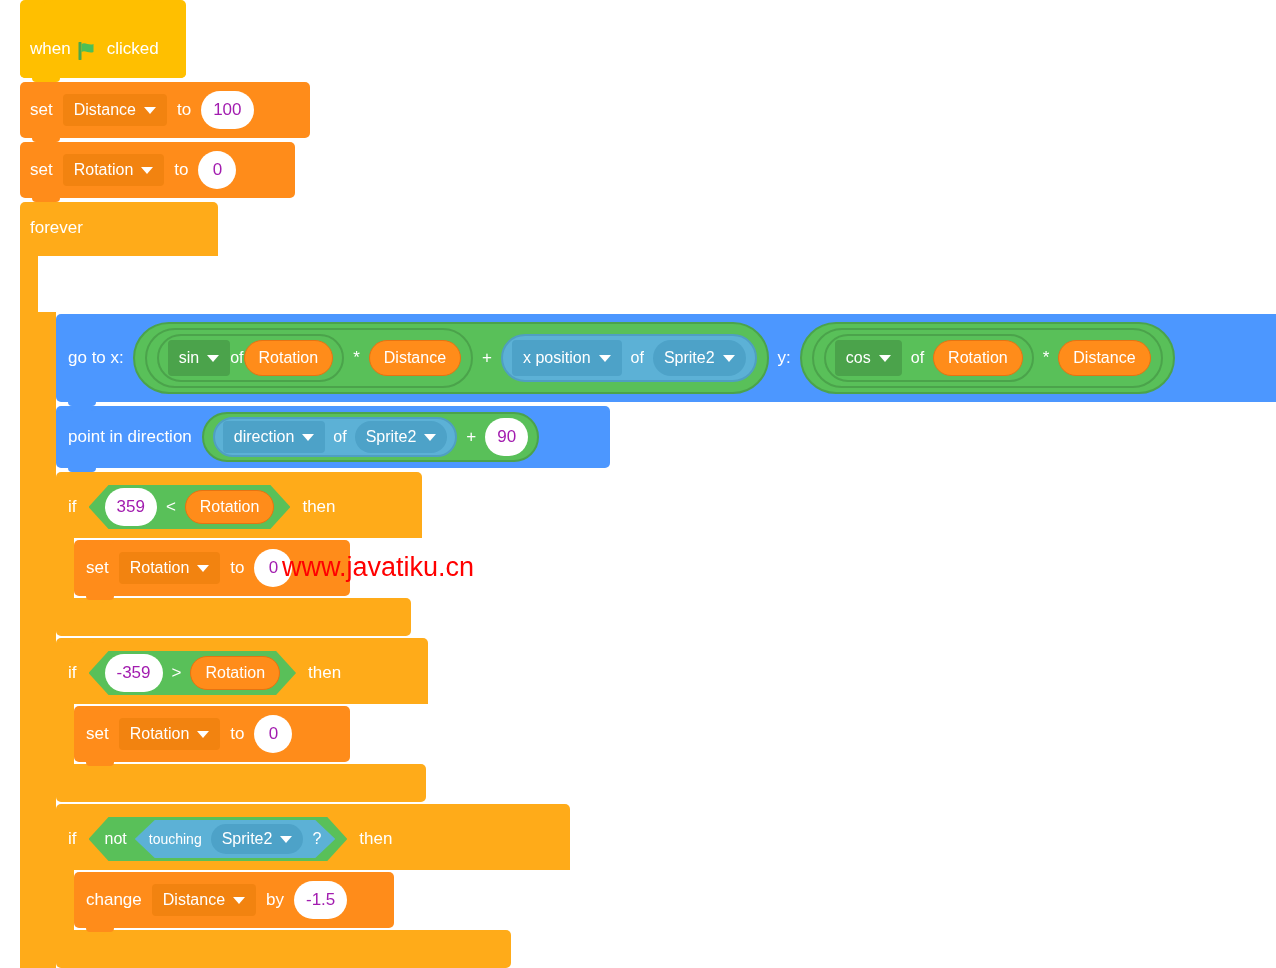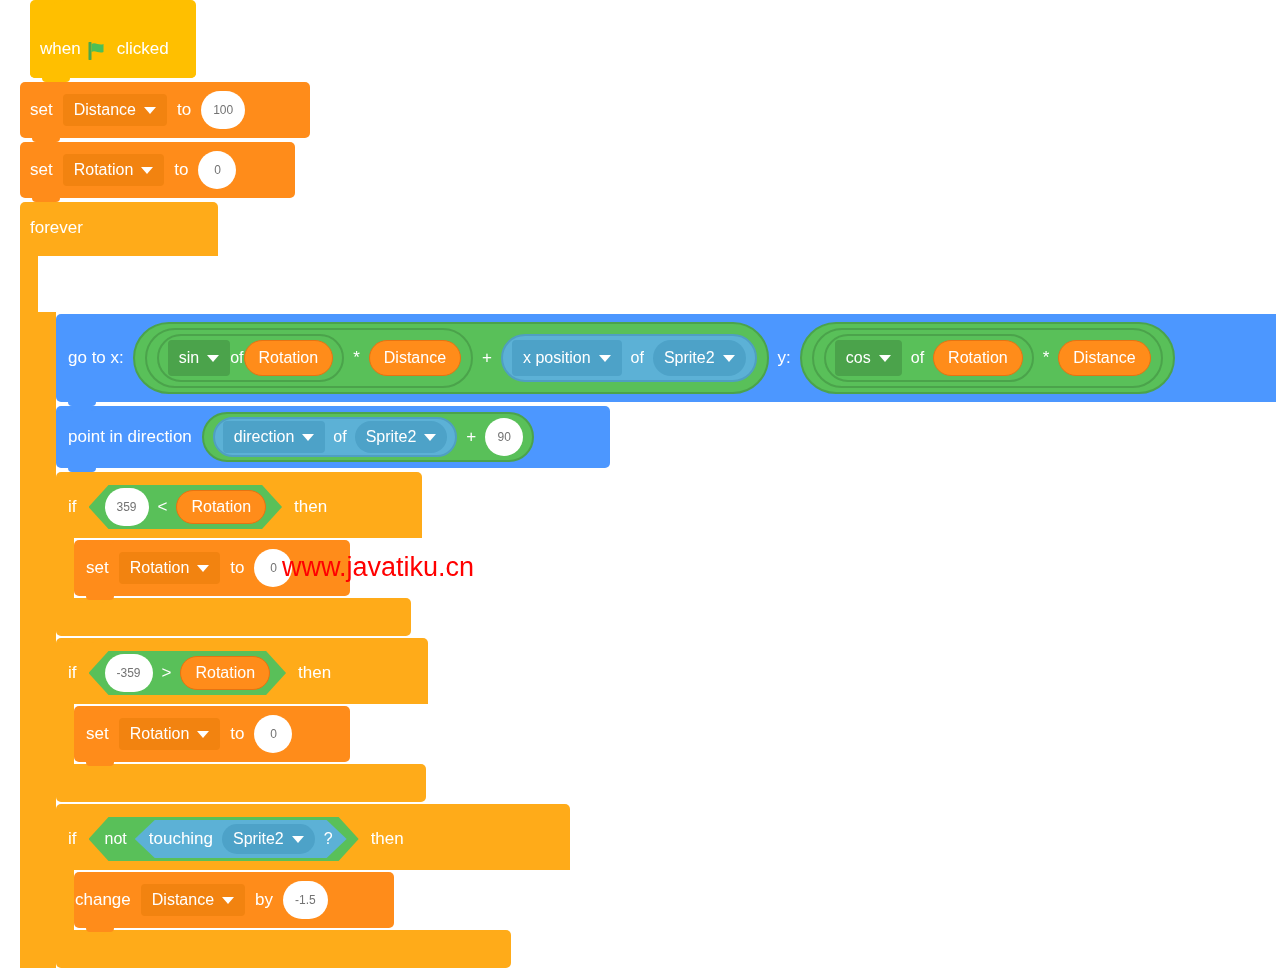--- a/index.html
+++ b/index.html
@@ -41,21 +41,21 @@
   .rep{display:inline-flex;align-items:center;justify-content:center;
        border-radius:999px;color:#fff;font-size:16px;padding:0 14px;
        height:32px;box-sizing:border-box;white-space:nowrap;}
   .rep.var{background:#FF8C1A;border:1px solid #E67312;}
   .rep.sens{background:#5CB1D6;border:1px solid #4F9FC2;}
   .rep.op{background:#59C059;border:1px solid #4BA34B;}
 
   
   .num{display:inline-flex;align-items:center;justify-content:center;
        background:#fff;border-radius:999px;min-width:38px;height:38px;
-       padding:0 12px;color:#737373;font-size:12px;box-sizing:border-box;}
+       padding:0 12px;color:#a21caf;font-size:17px;box-sizing:border-box;}
 
   
   .dd{display:inline-flex;align-items:center;gap:8px;border-radius:4px;
       height:32px;padding:0 11px;font-size:16px;color:#fff;box-sizing:border-box;
       white-space:nowrap;}
   .caret{width:0;height:0;border-left:6px solid transparent;
          border-right:6px solid transparent;border-top:7px solid #fff;
          display:inline-block;}
 
   
@@ -72,21 +72,21 @@
   .wm{position:absolute;color:#ff0000;font-size:27px;letter-spacing:0px;
       font-family:"Liberation Sans",sans-serif;white-space:nowrap;}
 
   .flag{display:inline-block;width:22px;height:18px;position:relative;top:2px;}
 </style>
 </head>
 <body>
 
 <div id="stage">
 
-  <div class="blk c-events" style="left:30px;top:0px;width:166px;height:78px;border-radius:5px 5px 5px 5px;">
+  <div class="blk c-events" style="left:20px;top:0px;width:166px;height:78px;border-radius:5px 5px 5px 5px;">
     <div style="position:absolute;left:0;top:0;width:166px;height:40px;background:#FFBF00;
                 border-radius:60px 60px 0 0;"></div>
     <div style="position:absolute;left:0;top:30px;width:166px;height:48px;background:#FFBF00;
                 border-radius:0 0 5px 5px;"></div>
     <div style="position:absolute;left:12px;bottom:-4px;width:28px;height:4px;background:#FFBF00;
                 border-radius:0 0 6px 6px;"></div>
     <div style="position:relative;z-index:2;display:flex;align-items:center;gap:7px;padding-left:10px;top:10px;">
       <span class="lbl">when</span>
       <span class="flag">
         <svg width="22" height="18" viewBox="0 0 22 18">
@@ -267,37 +267,37 @@
   </div>
 
   <div class="cblock c-control" style="left:56px;top:804px;width:514px;height:66px;background:#FFAB19;border-radius:5px 5px 0 0;">
     <div style="position:absolute;left:12px;top:0;width:28px;height:5px;background:#FFAB19;border-radius:0 0 6px 6px;"></div>
     <div style="display:flex;align-items:center;gap:12px;position:absolute;left:12px;top:13px;">
       <span class="lbl">if</span>
 
       <span class="hex hexfull c-operator" style="height:44px;padding:0 12px 0 16px;gap:8px;background:#59C059;">
         <span class="lbl" style="font-size:16px;">not</span>
         <span class="hex hexfull c-sensing" style="height:38px;padding:0 14px;gap:9px;background:#5CB1D6;">
-          <span class="lbl" style="font-size:17px;">touching</span>
+          <span class="lbl" style="font-size:14px;">touching</span>
           <span class="dd c-sensing-d" style="height:30px;border-radius:999px;">
             <span>Sprite2</span>
             <i class="caret"></i>
           </span>
           <span class="lbl" style="font-size:16px;">?</span>
         </span>
       </span>
       <span class="lbl">then</span>
     </div>
   </div>
   <div class="cspine c-control" style="left:56px;top:870px;width:18px;height:60px;background:#FFAB19;"></div>
   <div class="carm c-control" style="left:56px;top:930px;width:455px;height:38px;background:#FFAB19;border-radius:0 5px 5px 5px;">
     <div style="position:absolute;left:22px;top:0;width:28px;height:5px;background:#FFAB19;border-radius:0 0 6px 6px;"></div>
   </div>
   <div class="blk stack c-variables" style="left:74px;top:872px;width:320px;height:56px;background:#FF8C1A;">
-    <div style="display:flex;align-items:center;gap:10px;padding-left:1px;">
+    <div style="display:flex;align-items:center;gap:10px;padding-left:12px;">
       <span class="lbl">change</span>
       <span class="dd c-variables-d">
         <span>Distance</span>
         <i class="caret"></i>
       </span>
       <span class="lbl">by</span>
       <span class="num">-1.5</span>
     </div>
   </div>
 

